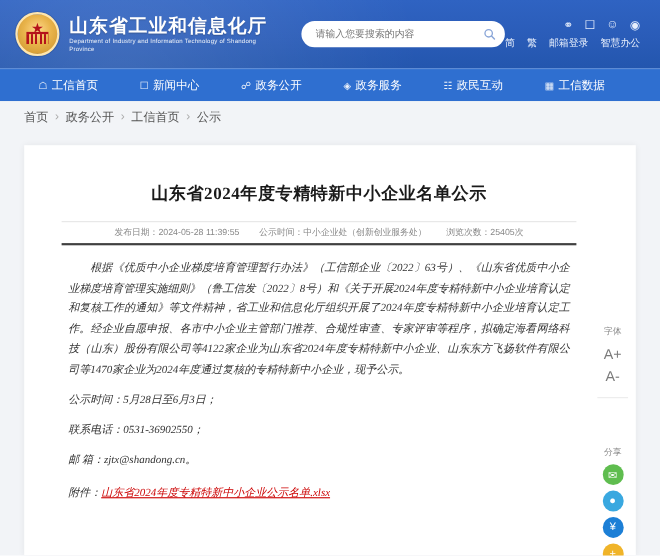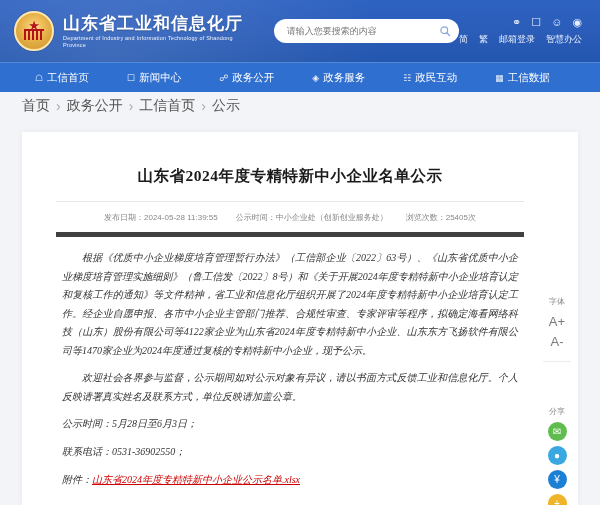--- a/index.html
+++ b/index.html
@@ -76,39 +76,39 @@
     display:flex; align-items:center;
     padding:0 16px;
     color:#fff; font-size:10.5px;
   }
   .nav-item { display:flex; align-items:center; gap:4px; padding:0 19px; white-space:nowrap; }
   .nav-item .dot { font-size:9px; opacity:.9; }
 
   
   .crumb {
     height:28px; display:flex; align-items:center; gap:6px;
-    padding:0 22px; font-size:14px; color:#555; background:#f2f4f7;
+    padding:0 22px; font-size:11px; color:#555; background:#f2f4f7;
   }
   .crumb .home { color:#555; }
   .crumb .sep { color:#aaa; }
 
   
   .card {
     position:absolute; left:22px; right:22px; top:132px; bottom:0;
     background:#fff; box-shadow:0 0 6px rgba(0,0,0,.06);
     padding:22px 54px 0 34px;
   }
   .doc-title {
     text-align:center; font-size:15.5px; font-weight:bold; color:#1a1a1a;
     letter-spacing:.5px; margin:12px 0 14px;
     font-family:Liberation Serif, serif;
   }
   .meta {
-    border-top:1px solid #e6e6e6; border-bottom:5px solid #404040;
-    height:36px; display:flex; align-items:center; justify-content:center;
+    border-top:1px solid #e6e6e6; border-bottom:2px solid #404040;
+    height:22px; display:flex; align-items:center; justify-content:center;
     gap:18px; font-size:8px; color:#888;
   }
   .body { padding:12px 6px 0 6px;font-style:italic; }
   .body p {
     font-size:10px; line-height:1.85; color:#333; margin:0 0 9px;
     text-indent:2em; text-align:justify;
     font-family:"Liberation Serif", serif;
   }
   .body p.noindent { text-indent:0; }
   .attach { margin-top:12px; font-size:10px; font-family:"Liberation Serif", serif; }
@@ -221,23 +221,23 @@
       <span>
         <span>公示时间：</span><span>中小企业处（创新创业服务处）</span>
       </span>
       <span>
         <span>浏览次数：</span><span>25405</span><span>次</span>
       </span>
     </div>
 
     <div class="body">
       <p>根据《优质中小企业梯度培育管理暂行办法》（工信部企业〔2022〕63号）、《山东省优质中小企业梯度培育管理实施细则》（鲁工信发〔2022〕8号）和《关于开展2024年度专精特新中小企业培育认定和复核工作的通知》等文件精神，省工业和信息化厅组织开展了2024年度专精特新中小企业培育认定工作。经企业自愿申报、各市中小企业主管部门推荐、合规性审查、专家评审等程序，拟确定海看网络科技（山东）股份有限公司等4122家企业为山东省2024年度专精特新中小企业、山东东方飞扬软件有限公司等1470家企业为2024年度通过复核的专精特新中小企业，现予公示。</p>
-      <p>欢迎社会各界参与监督，公示期间如对公示对象有异议，请以书面方式反馈工业和信息化厅。个人反映请署真实姓名及联系方式，单位反映请加盖公章。</p>
       <p class="noindent">公示时间：5月28日至6月3日；</p>
       <p class="noindent">联系电话：0531-36902550；</p>
+      <p class="noindent">邮  箱：zjtx@shandong.cn。</p>
 
       <div class="attach">
         <span class="lbl">附件：</span><a href="#">山东省2024年度专精特新中小企业公示名单.xlsx</a>
       </div>
 
     </div>
   </div>
 
   <div class="rail">
     <div class="grp">

